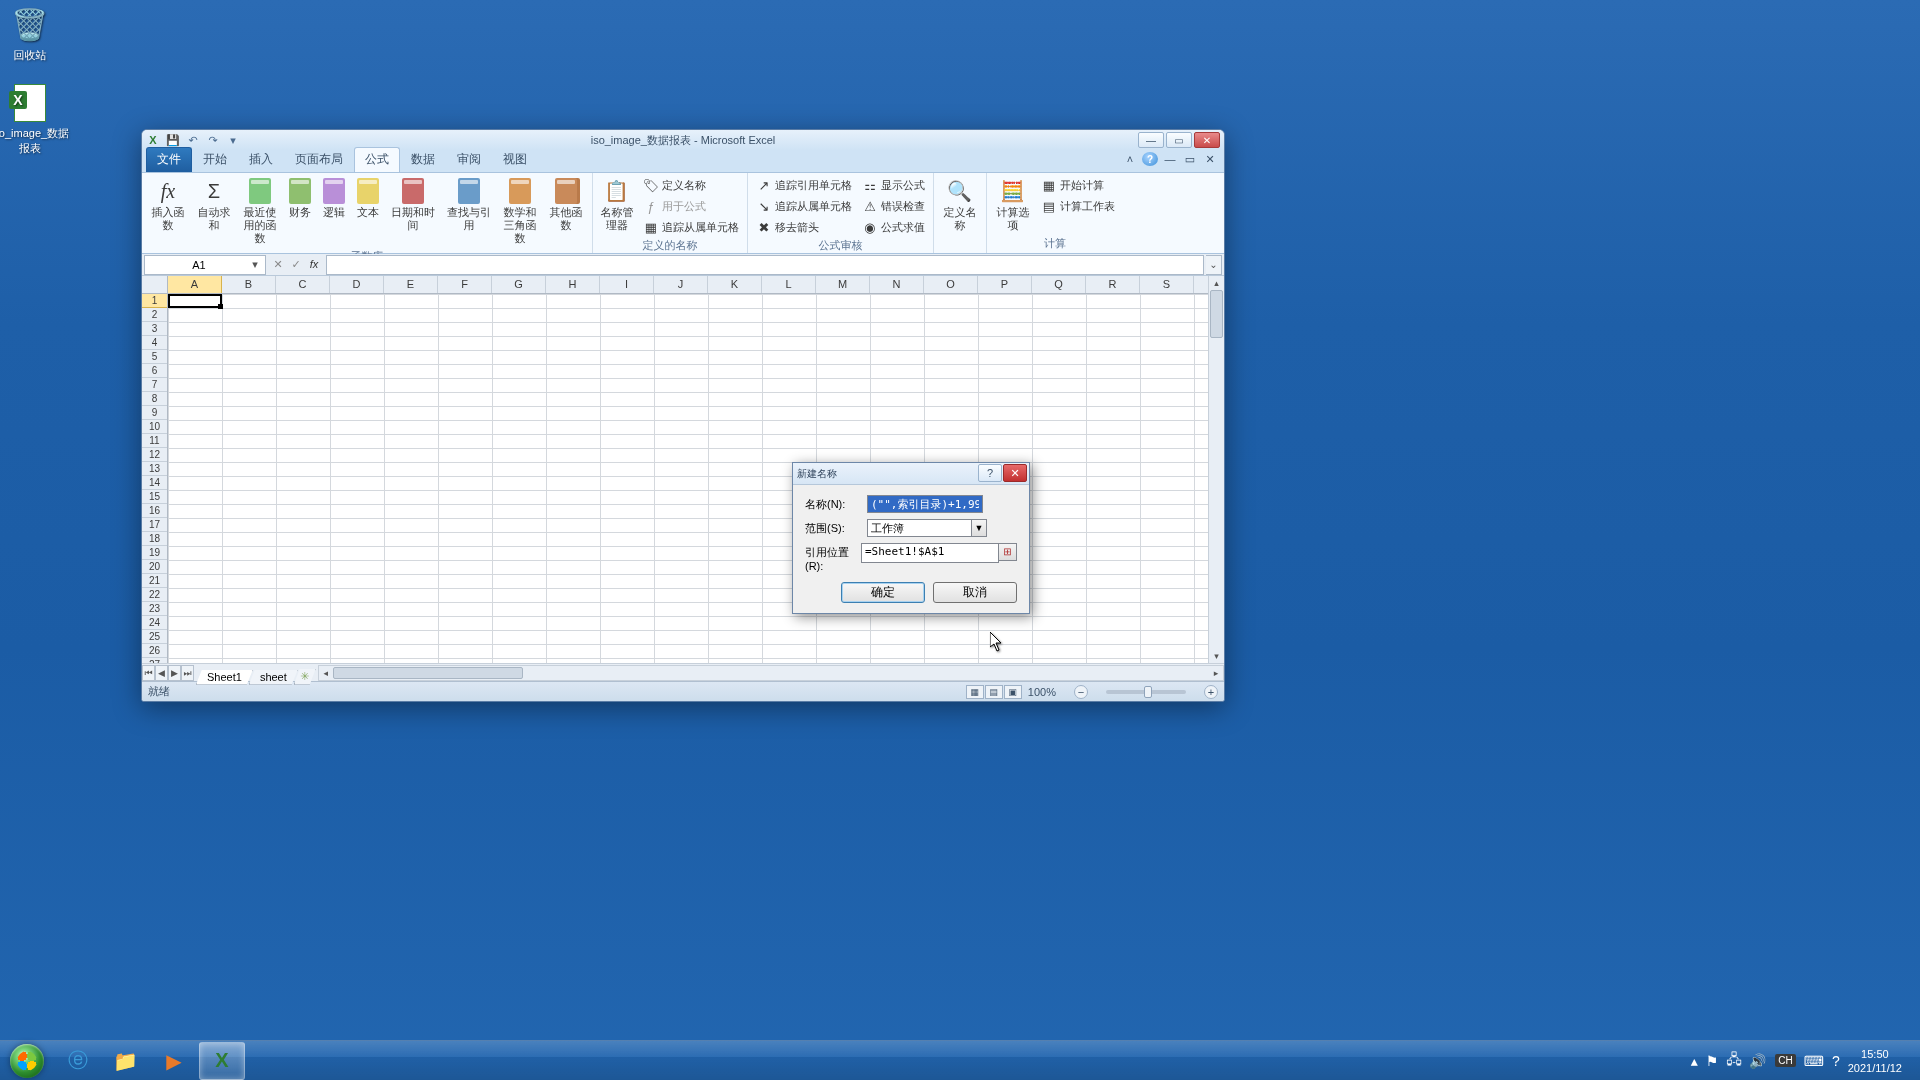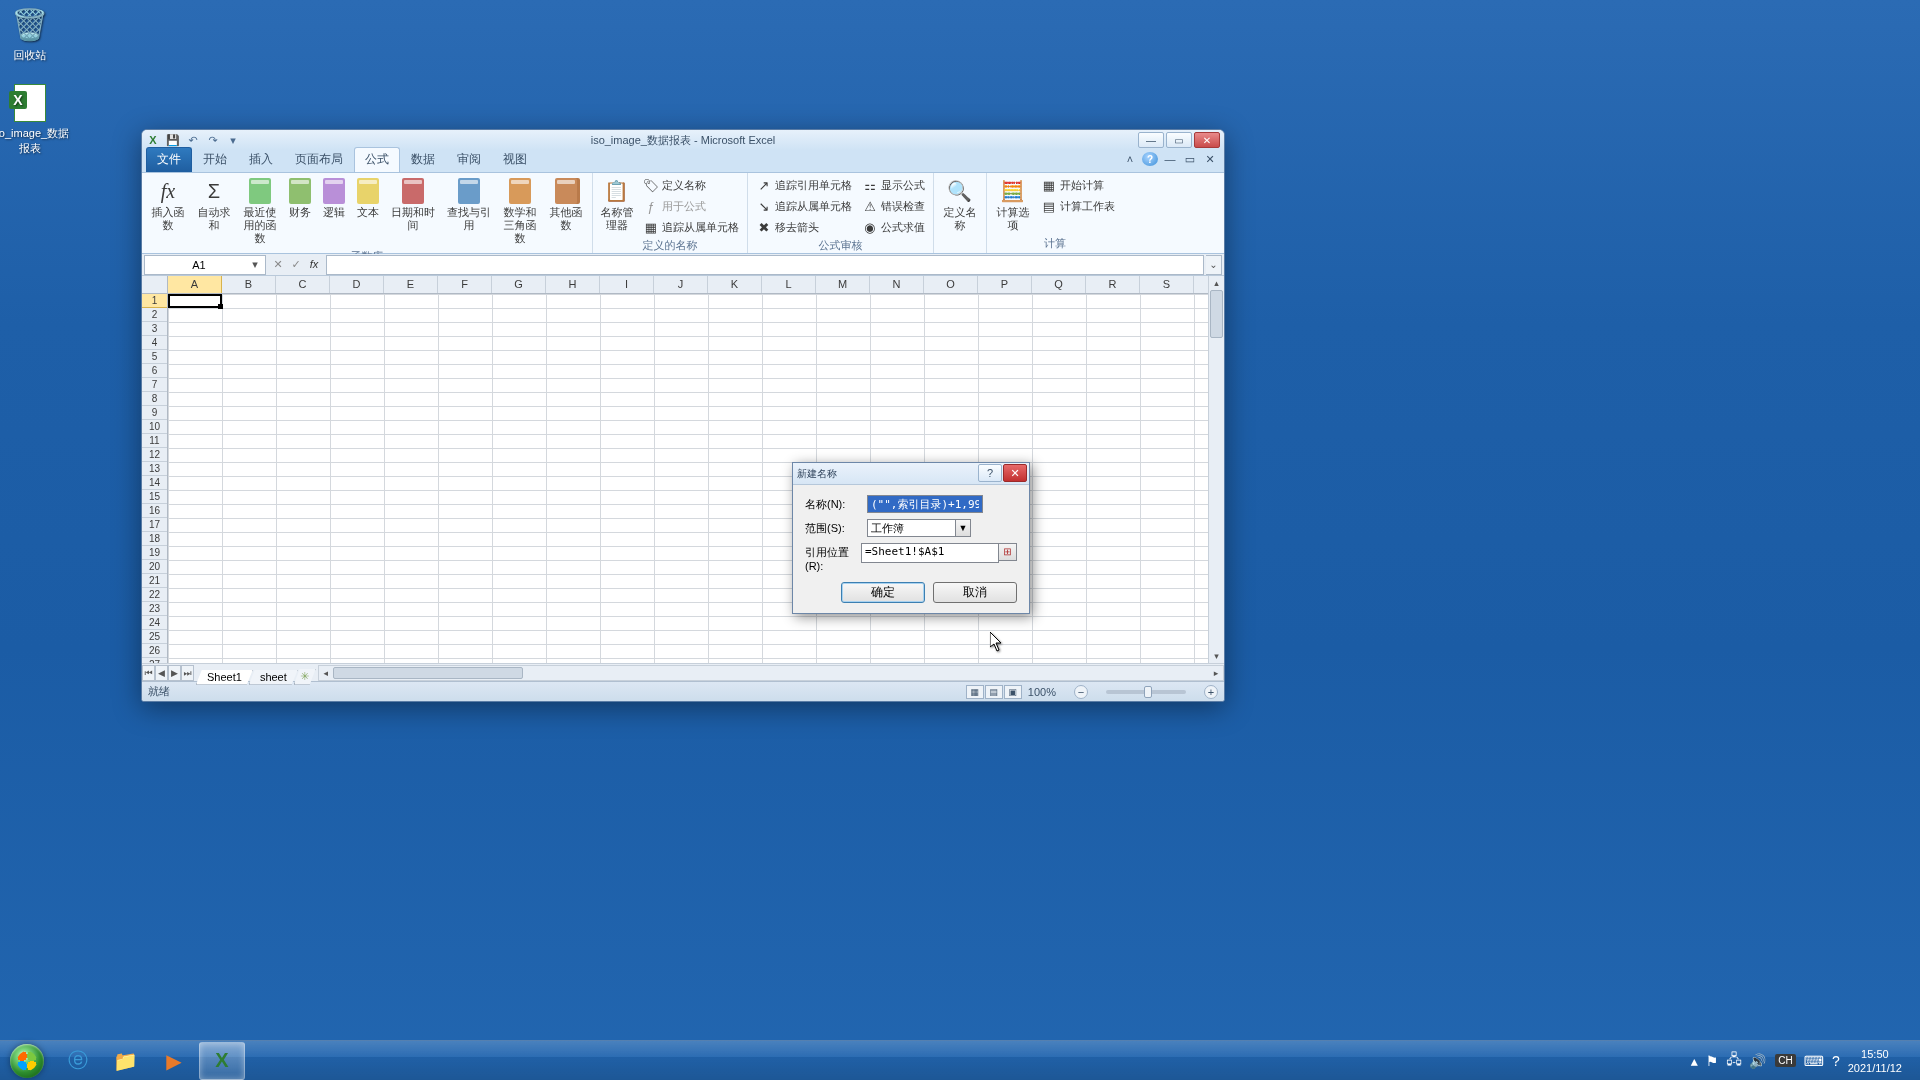--- a/index.html
+++ b/index.html
@@ -122,21 +122,21 @@
 .dlg-title .t { font-size: 10px; color: #2b3f57; }
 .dlg-ctrls { position: absolute; right: 2px; top: 1px; display: flex; }
 .dlg-ctrls .dc { width: 24px; height: 18px; border: 1px solid #9ab3cd; background: linear-gradient(#fafdff,#dbe9f7); font-size: 11px; text-align: center; line-height: 16px; color: #3b5168; margin-left: 1px; border-radius: 2px; }
 .dlg-ctrls .dc.close { background: linear-gradient(#e76a6a,#c23030); color: #fff; border-color: #9a2a2a; }
 .dlg-body { padding: 10px 12px 10px; }
 .dlg-row { display: flex; align-items: flex-start; margin-bottom: 6px; }
 .dlg-row .lab { width: 62px; font-size: 11px; color: #000; padding-top: 2px; }
 .dlg-row .fld { flex: 1; }
 .tinput { height: 18px; border: 1px solid #828790; background: #fff; font-size: 11px; padding: 0 3px; width: 116px; font-family: SimSun, monospace; }
 .tinput.sel { background: #316ac5; color: #fff; }
-.selectbox { display: flex; width: 104px; }
+.selectbox { display: flex; width: 120px; }
 .selectbox .val { flex: 1; height: 18px; border: 1px solid #828790; border-right: none; background: #fff; font-size: 11px; padding: 0 3px; line-height: 16px; }
 .selectbox .btn { width: 16px; height: 18px; border: 1px solid #828790; background: linear-gradient(#f5f5f5,#ddd); text-align: center; font-size: 9px; line-height: 16px; }
 .tarea { width: 152px; height: 62px; border: 1px solid #828790; background: #fff; resize: none; font-size: 11px; }
 .refbox { display: flex; width: 156px; }
 .refbox .val { flex: 1; height: 20px; border: 1px solid #828790; background: #fff; font-size: 11px; padding: 0 3px; line-height: 16px; font-family: SimSun, monospace; }
 .refbox .btn { width: 18px; height: 18px; border: 1px solid #828790; border-left: none; background: linear-gradient(#f5f5f5,#ddd); text-align: center; font-size: 10px; line-height: 16px; color: #b03030; }
 .dlg-buttons { display: flex; justify-content: flex-end; gap: 8px; padding-top: 4px; }
 .dbtn { width: 84px; height: 21px; border: 1px solid #707070; background: linear-gradient(#f7f7f7,#e1e1e1); font-size: 12px; border-radius: 3px; }
 .dbtn.default { border-color: #3c7fb1; box-shadow: 0 0 0 1px #a8d2f0 inset; }
 

